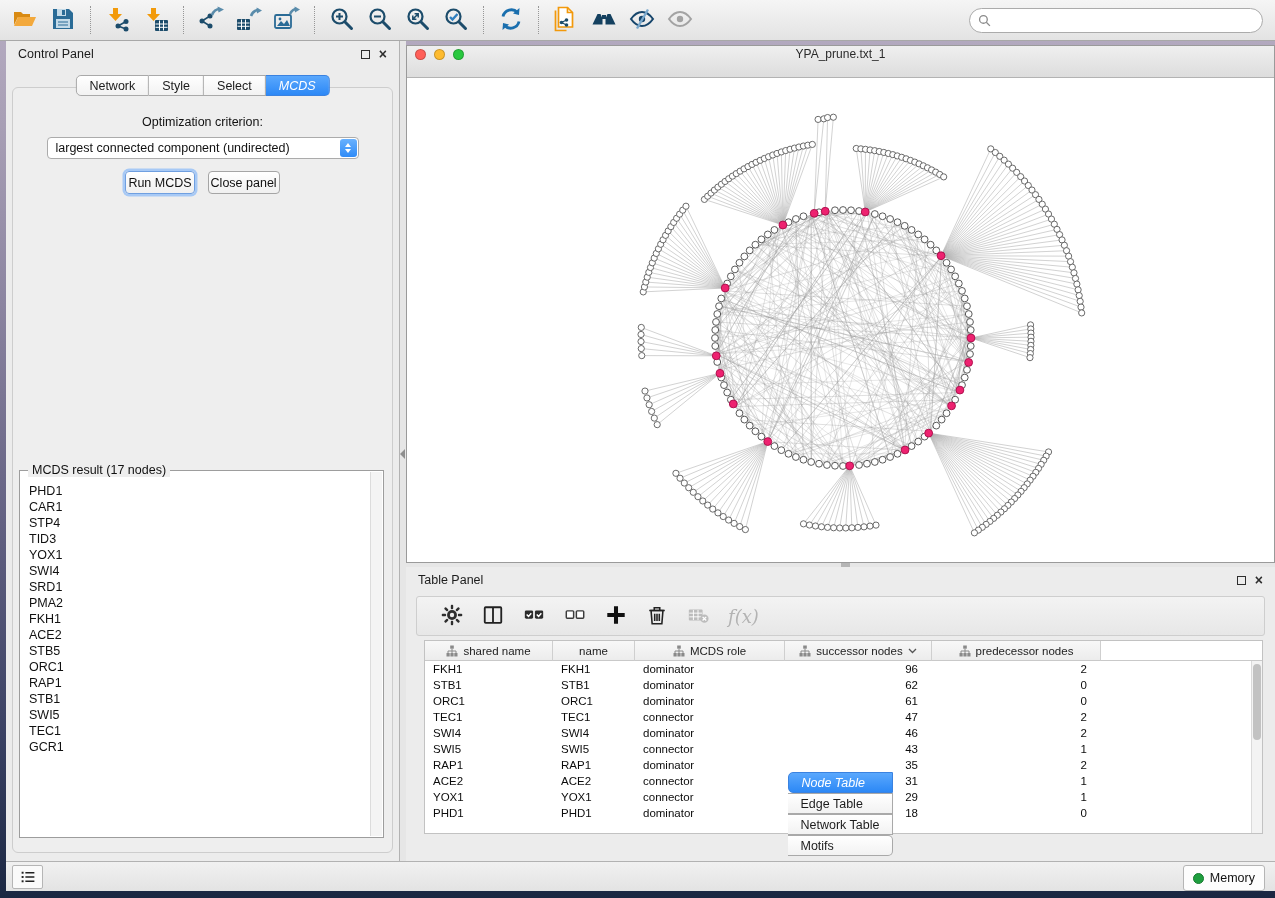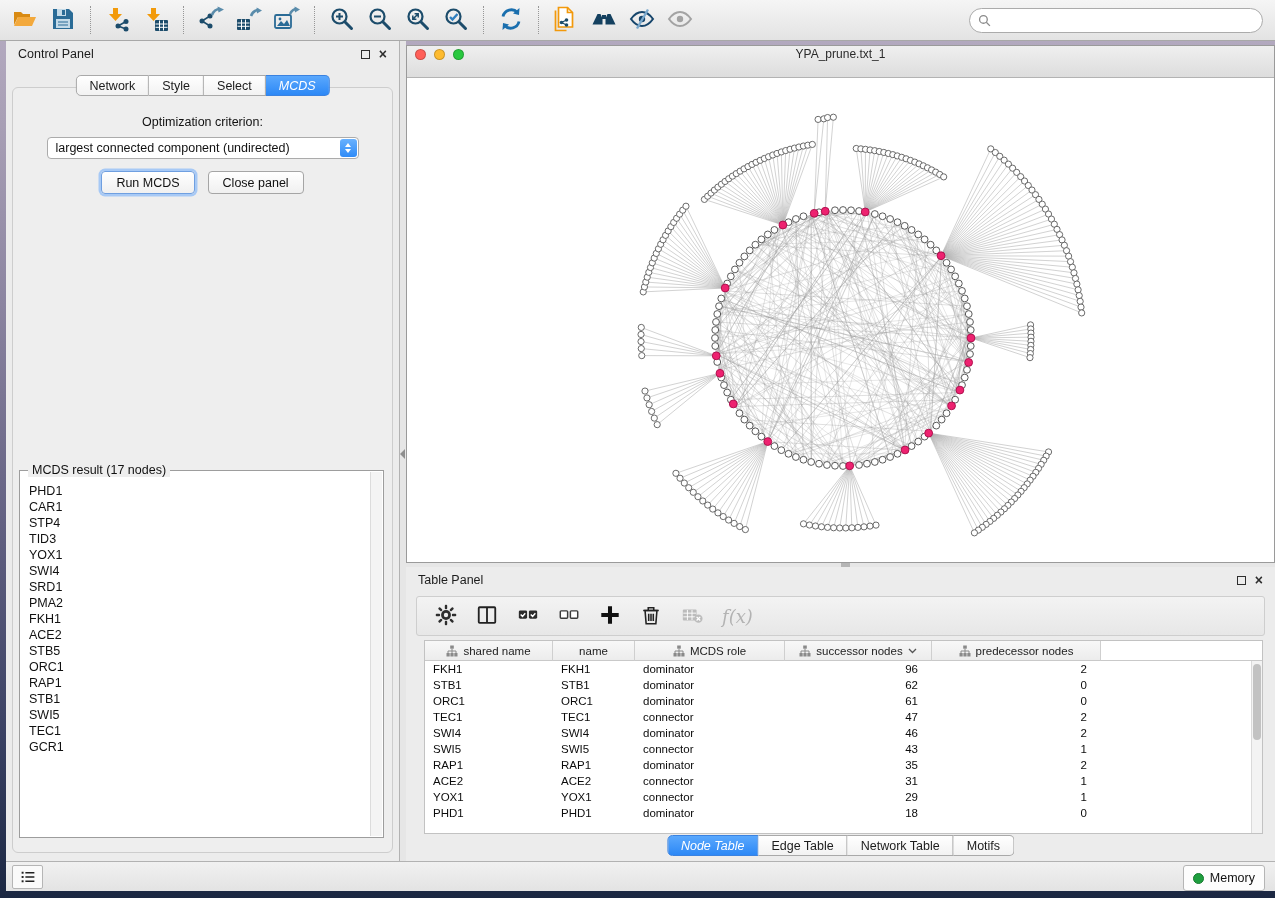--- a/index.html
+++ b/index.html
@@ -44,21 +44,21 @@
   .opt-label { padding-top:27px; text-align:center; font-size:12.5px; color:#111; }
   .dropdown { position:relative; width:312px; height:22px; margin:8px auto 0 auto;
     background:#fff; border:1px solid #ababab; border-radius:4px; font-size:12.5px; color:#111;
     display:flex; align-items:center; padding-left:8px;text-align:center; }
   .dd-stepper { position:absolute; right:1px; top:1px; bottom:1px; width:17px; border-radius:3px;
     background:linear-gradient(#69b1fe,#2f8bf7); display:flex; flex-direction:column; align-items:center; justify-content:center; gap:2px; }
   .dd-stepper i { display:block; width:0; height:0; border-left:3.5px solid transparent; border-right:3.5px solid transparent; }
   .dd-stepper .up { border-bottom:4px solid #fff; }
   .dd-stepper .dn { border-top:4px solid #fff; }
   .cp-buttons { display:flex; justify-content:center; gap:13px; margin-top:12px; }
-  .mac-btn { height:23px; padding:0 14px; font-size:12.5px; color:#111; font-family:"Liberation Sans",sans-serif;
+  .mac-btn { height:23px; padding:0 2px; font-size:12.5px; color:#111; font-family:"Liberation Sans",sans-serif;
     background:linear-gradient(#ffffff,#f0f0f0); border:1px solid #a5a5a5; border-radius:4px; }
   .mac-btn.focus { border-color:#6f9fe0; box-shadow:0 0 0 2.5px #a7c9f5; }
   .result-box { position:absolute; left:6px; right:8px; top:382px; bottom:14px;
     border:1px solid #9d9d9d; background:#fff;padding-left:8px; }
   .result-legend { position:absolute; top:-8px; left:8px; background:#eeeeee; padding:0 4px; font-size:12.5px; color:#111; }
   .result-list { position:absolute; left:1px; top:2px; bottom:1px; right:14px; padding:10px 0 0 8px;
     font-size:12.5px; line-height:16px; color:#111; overflow:hidden; }
   .result-scroll { position:absolute; right:1px; top:1px; bottom:1px; width:12px;
     background:#f4f4f4; border-left:1px solid #dcdcdc; }
 
@@ -77,39 +77,39 @@
   .lights { position:absolute; left:8px; top:3px; display:flex; gap:8px; }
   .lights i { width:11px; height:11px; border-radius:50%; display:block; border:0.5px solid rgba(0,0,0,.2); }
   .light-r { background:#ff5f58; } .light-y { background:#febb2f; } .light-g { background:#29c83f; }
   .net-canvas { width:867px; height:499px; }
   .net-canvas svg { display:block; width:867px; height:499px; }
 
   
   .table-panel { position:absolute; left:406px; top:567px; width:869px; height:294px; background:#ececec; }
   .tp-toolbar { position:absolute; left:10px; right:10px; top:29px; height:40px;
     background:linear-gradient(#f3f3f3,#e7e7e7); border:1px solid #cecece; border-radius:3px;
-    display:flex; align-items:center; gap:19px; padding-left:18px; }
+    display:flex; align-items:center; gap:19px; padding-left:24px; }
   .tp-btn { background:none; border:none; display:flex; align-items:center; }
   .tp-btn svg { width:22px; height:22px; }
   .fx-glyph { font-family:"DejaVu Serif", serif; font-style:italic; font-size:18px; color:#b3b3b3; }
   .tp-table { position:absolute; left:18px; right:12px; top:73px; bottom:27px; background:#fff; border:1px solid #c2c2c2; }
   .thead { display:flex; height:20px; }
   .th { display:flex; align-items:center; justify-content:center; gap:5px;
     background:linear-gradient(#f8f8f8,#ececec); border-right:1px solid #cfcfcf; border-bottom:1px solid #c9c9c9;
     font-size:11.5px; color:#222; }
   .th.filler { flex:1; background:#fff; border-right:none; }
   .th svg.hier { width:12px; height:12px; }
   .th svg.chev { width:9px; height:6px; }
   .trow { display:flex; height:16px; font-size:11.5px; color:#0c0c0c; align-items:center; }
   .td { overflow:hidden; white-space:nowrap; }
   .td.left { padding-left:8px; text-align:left; }
   .td.right { padding-right:14px; text-align:right; }
   .tscroll { position:absolute; right:0; top:20px; bottom:0; width:11px; background:#f3f3f3; border-left:1px solid #dadada; }
   .tthumb { position:absolute; left:1px; right:1px; top:3px; height:76px; background:#c2c2c2; border-radius:5px; }
-  .tp-tabs { position:absolute; bottom:5px; left:50%; transform:translateX(-50%); }
+  .tp-tabs { position:absolute; bottom:5px; left:50%; transform:translateX(-50%);flex-direction:column; }
 
   
   .statusbar { position:absolute; left:6px; right:0; top:861px; height:30px;
     background:linear-gradient(#f1f1f1,#e3e3e3); border-top:1px solid #b2b2b2; }
   .status-left { position:absolute; left:6px; top:3px; width:31px; height:24px;
     background:#fafafa; border:1px solid #b5b5b5; border-radius:2px; display:flex; align-items:center; justify-content:center; }
   .status-left svg { width:18px; height:18px; }
   .memory-btn { position:absolute; right:10px; top:3px; height:24px; padding:12px 9px;
     background:#fdfdfd; border:1px solid #b5b5b5; border-radius:3px; display:flex; align-items:center; gap:6px;
     font-size:12.5px; color:#111; font-family:"Liberation Sans",sans-serif; }

